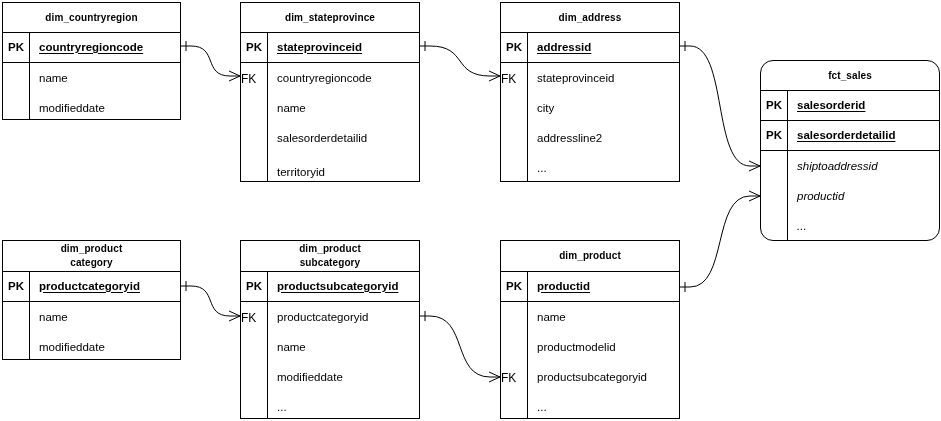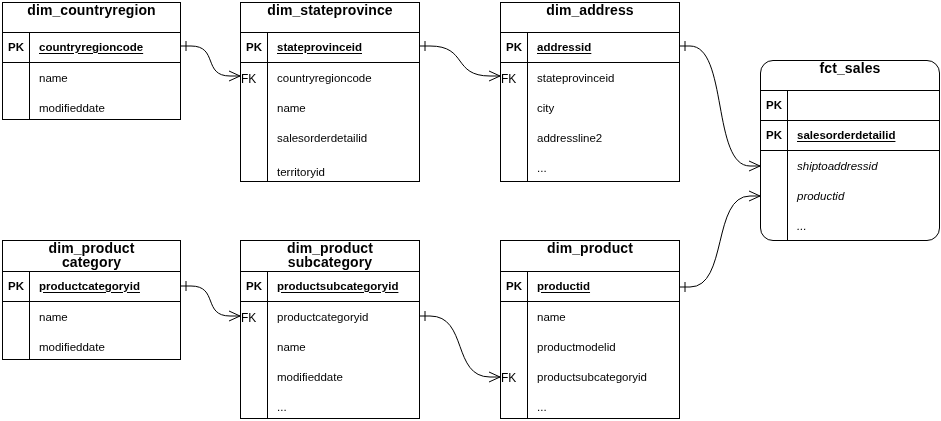--- a/index.html
+++ b/index.html
@@ -31,27 +31,28 @@
     position: absolute;
     box-sizing: border-box;
     border: 1px solid #000000;
     background: #ffffff;
     overflow: hidden;
   }
   .ent-title {
     box-sizing: border-box;
     width: 100%;
     border-bottom: 1px solid #000000;
-    font-size: 14px;
+    font-size: 10px;
     font-weight: bold;
     text-align: center;
     line-height: 14px;
     display: flex;
     flex-direction: column;
     align-items: center;
+    justify-content: center;
     white-space: pre-line;
     letter-spacing: 0.1px;
   }
   .ent-row {
     box-sizing: border-box;
     display: flex;
     align-items: stretch;
     width: 100%;
   }
   .ent-row.keyrow {
@@ -217,20 +218,21 @@
           <div class="attr" style="top: 40px;">city</div>
           <div class="attr" style="top: 70px;">addressline2</div>
           <div class="attr" style="top: 100px;">...</div>
         </div>
       </div>
     </div>
     <div class="entity" style="left: 760px; top: 60px; width: 180px; height: 181px; border-radius: 13px;">
       <div class="ent-title" style="height: 30px;"><span>fct_sales</span></div>
       <div class="ent-row keyrow" style="height: 30px;">
         <div class="gutter">PK</div>
+        <div class="cell pkname">salesorderid</div>
       </div>
       <div class="ent-row keyrow" style="height: 30px;">
         <div class="gutter">PK</div>
         <div class="cell pkname">salesorderdetailid</div>
       </div>
       <div class="body-block" style="height: 89px; font-style: italic;">
         <div class="body-gutter"></div>
         <div class="body-cells">
           <div class="attr" style="top: 10px;">shiptoaddressid</div>
           <div class="attr" style="top: 40px;">productid</div>

